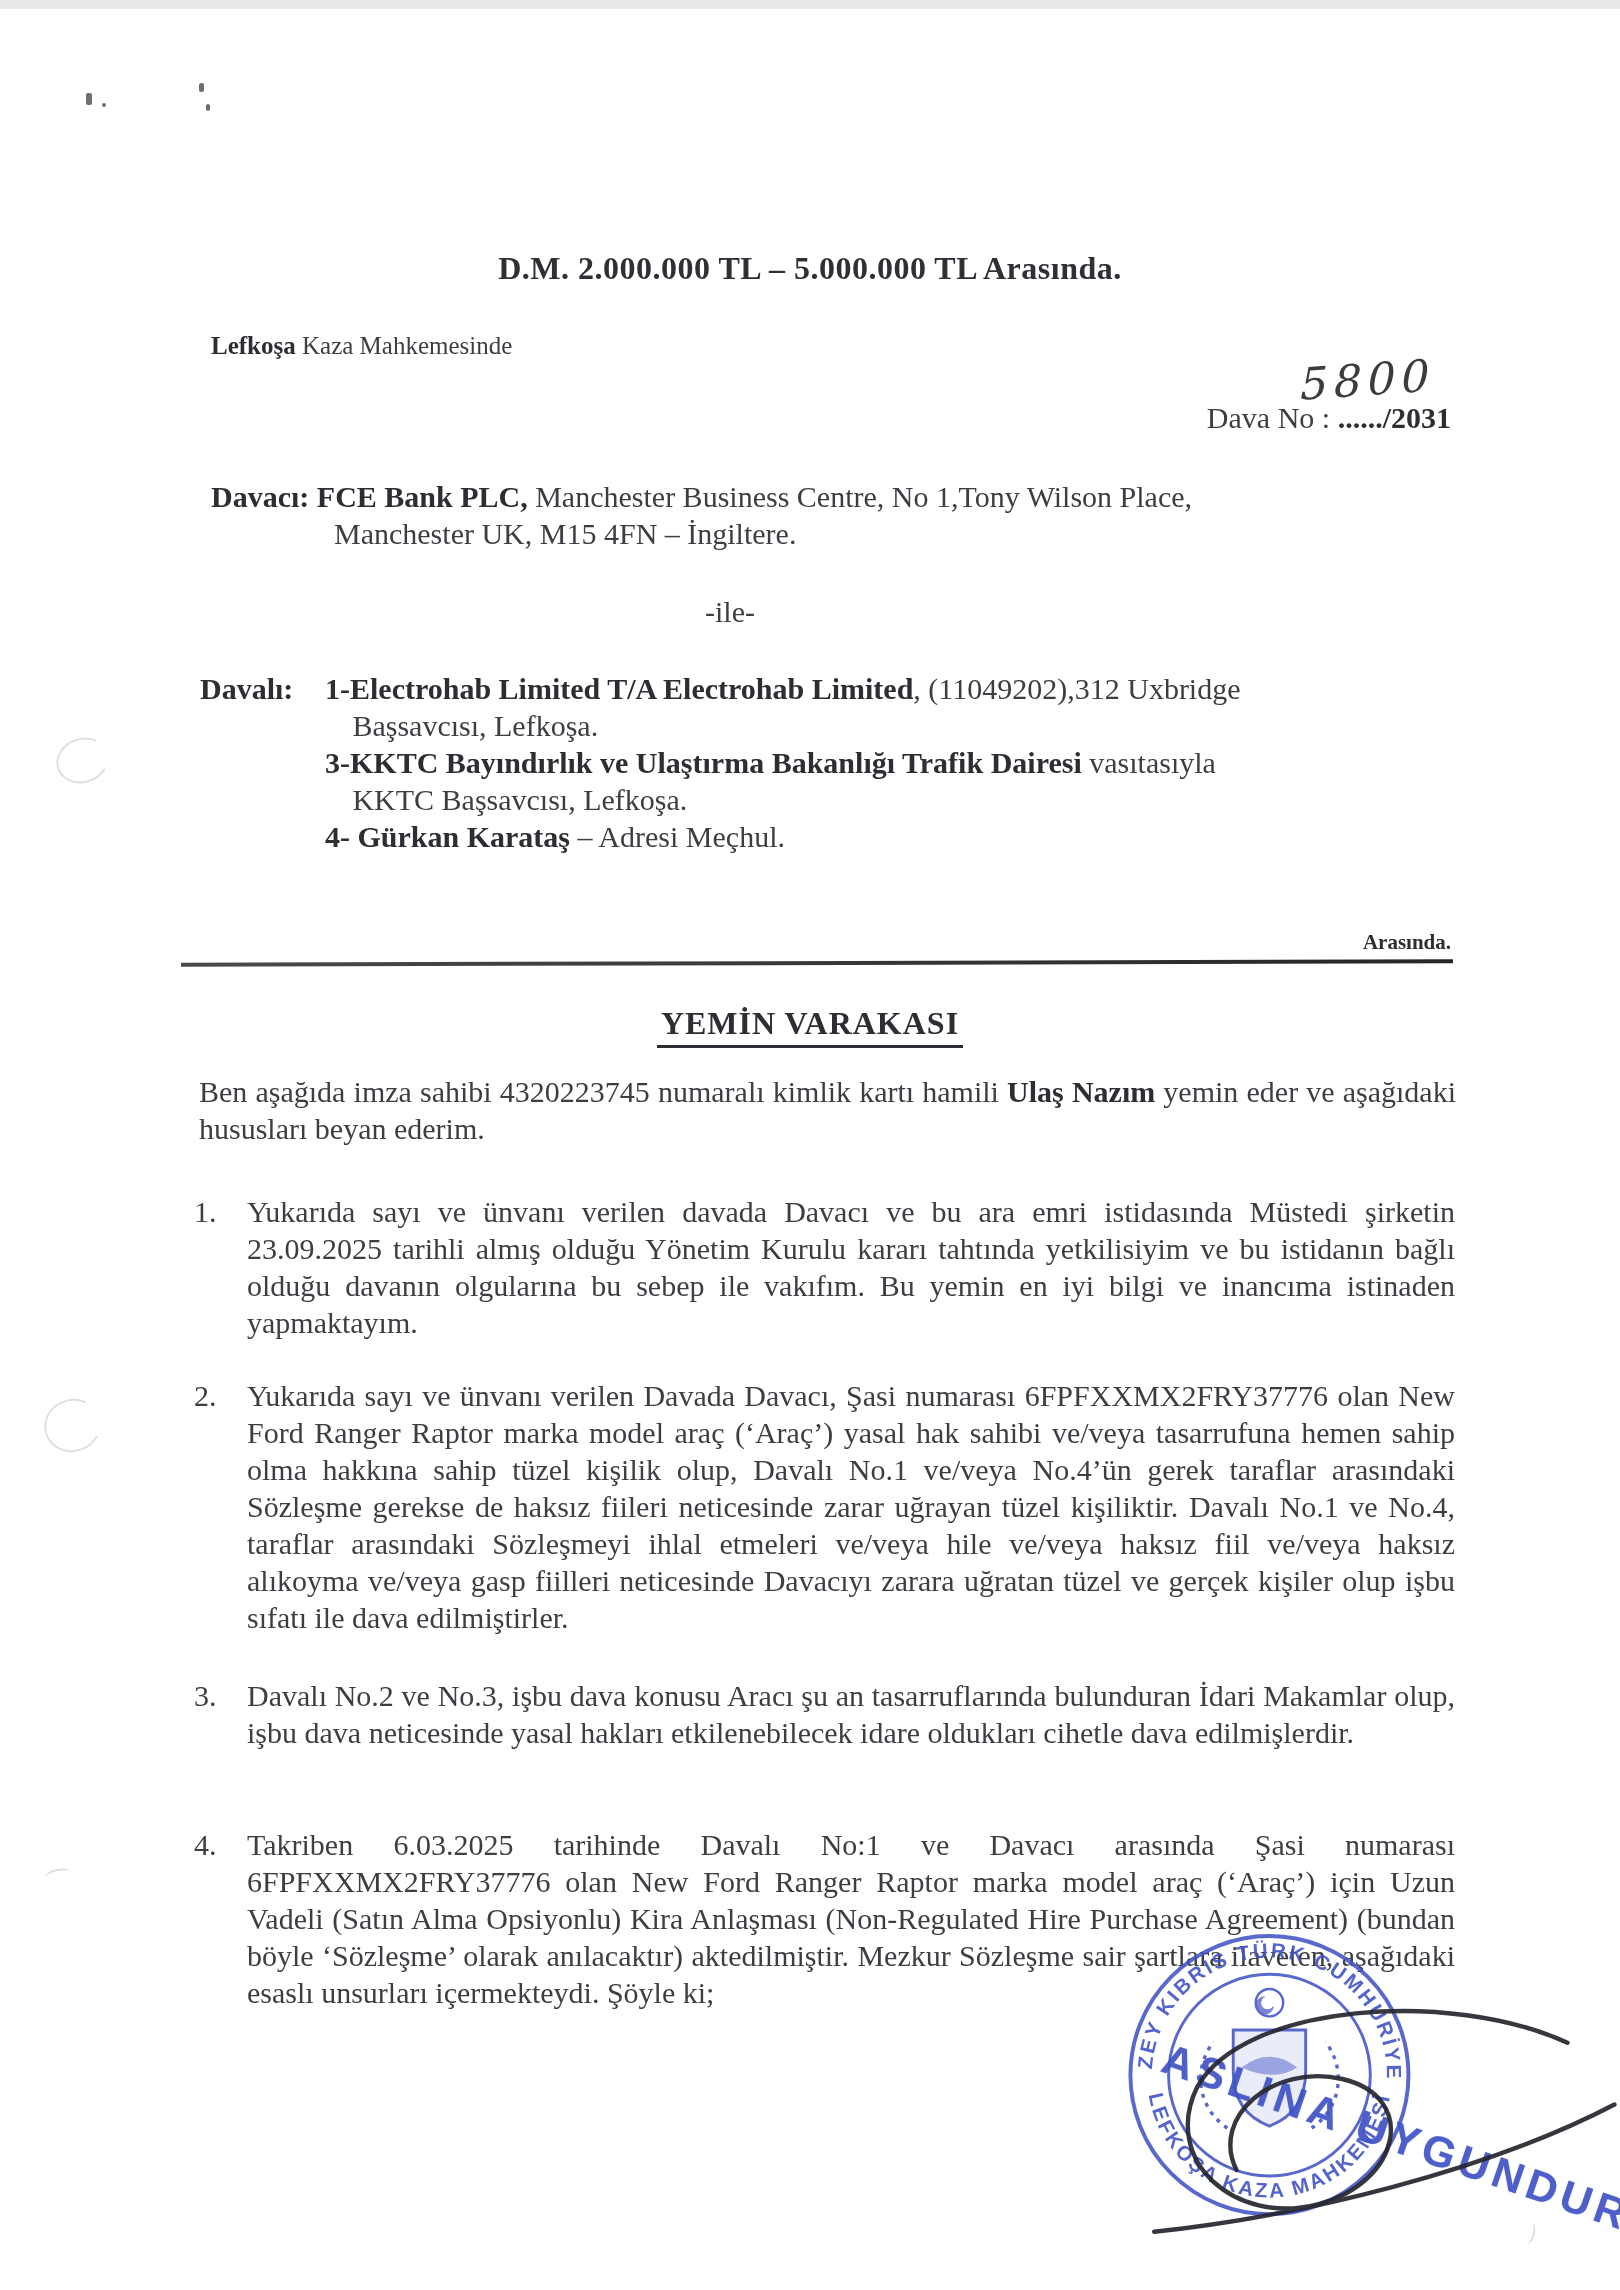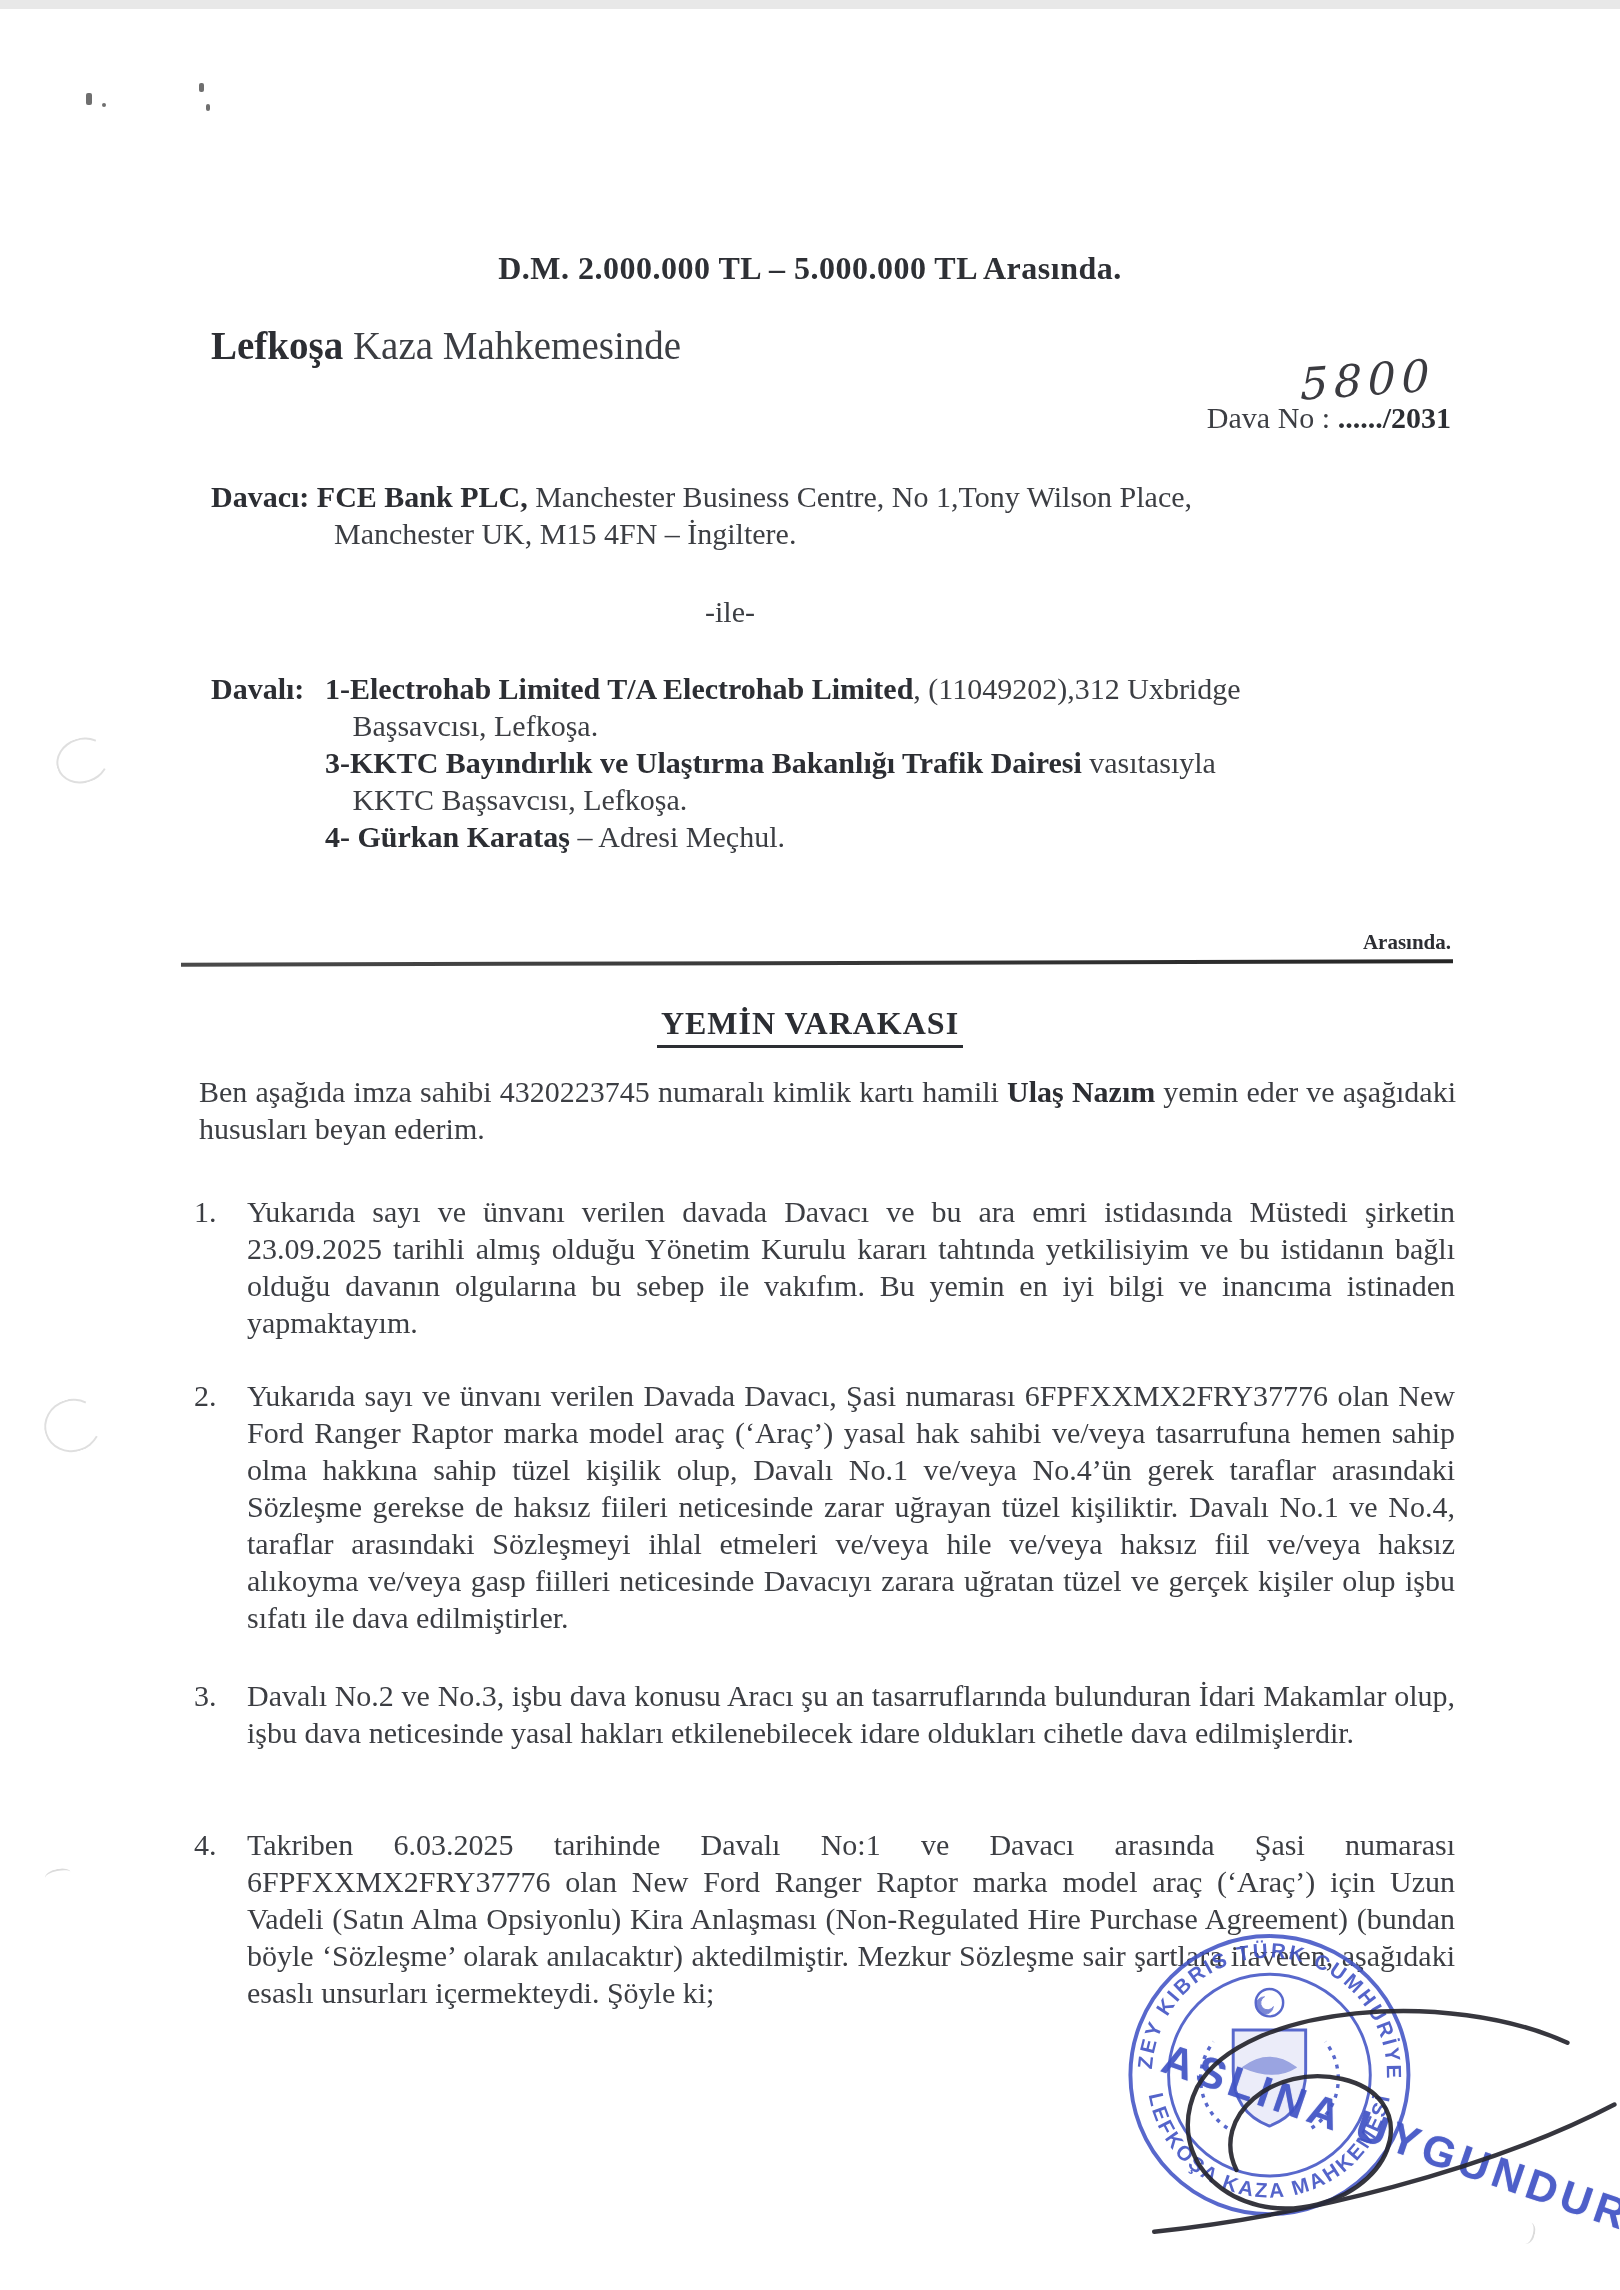--- a/index.html
+++ b/index.html
@@ -7,31 +7,31 @@
     position:relative;width:1620px;height:2291px;background:#ffffff;
     font-family:"Liberation Serif", serif;color:#3c3e43;overflow:hidden;
     margin:9px auto;
   }
   .abs{position:absolute;}
   .b{font-weight:bold;color:#2c2e33;}
   .body-size{font-size:30px;line-height:37px;}
 
   .claim-title{top:241px;left:0;width:1620px;text-align:center;
     font-size:32px;font-weight:bold;color:#2e3035;letter-spacing:0.5px;}
-  .court-line{top:318px;left:211px;font-size:39px;}
+  .court-line{top:318px;left:211px;font-size:25px;}
   .handwritten{top:345px;left:1300px;font-size:44px;color:#3b3b40;
     transform:rotate(-4deg) skewX(-4deg);letter-spacing:5.9px;
     font-family:"DejaVu Serif", serif;font-style:italic;}
   .case-no{top:392px;right:169px;font-size:30px;text-align:right;}
 
   .plaintiff-l1{top:469px;left:211px;}
   .plaintiff-l2{top:506px;left:334px;}
   .versus{top:586px;left:0;width:1460px;text-align:center;font-size:30px;}
 
-  .def-label{top:661px;left:211px;}
+  .def-label{top:661px;left:200px;}
   .def-lines{top:661px;left:325px;width:1137px;}
   .def-line{height:37px;white-space:nowrap;}
   .def-line.wrap{padding-left:27.4px;}
 
   .between{top:921px;right:169px;font-size:21px;font-family:Liberation Serif, serif;}
   .rule{top:952px;left:181px;width:1272px;height:3.9px;
     background:linear-gradient(90deg,#4a4a4a,#262626);transform:rotate(-0.15deg);}
 
   .heading-wrap{top:996px;left:0;width:1620px;text-align:center;}
   .heading{display:inline-block;font-size:32px;font-weight:bold;color:#2c2e33;

